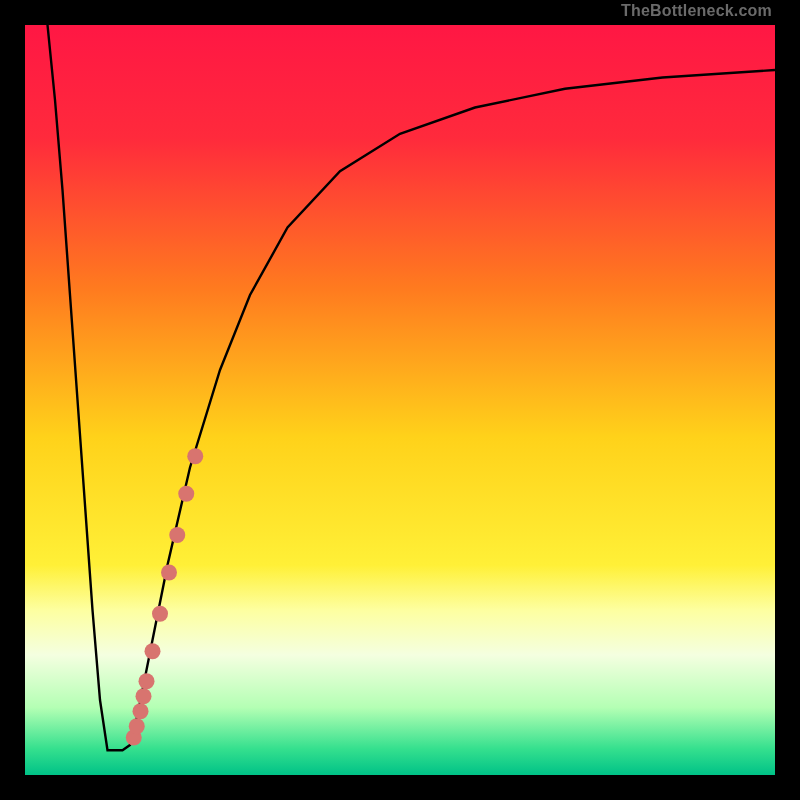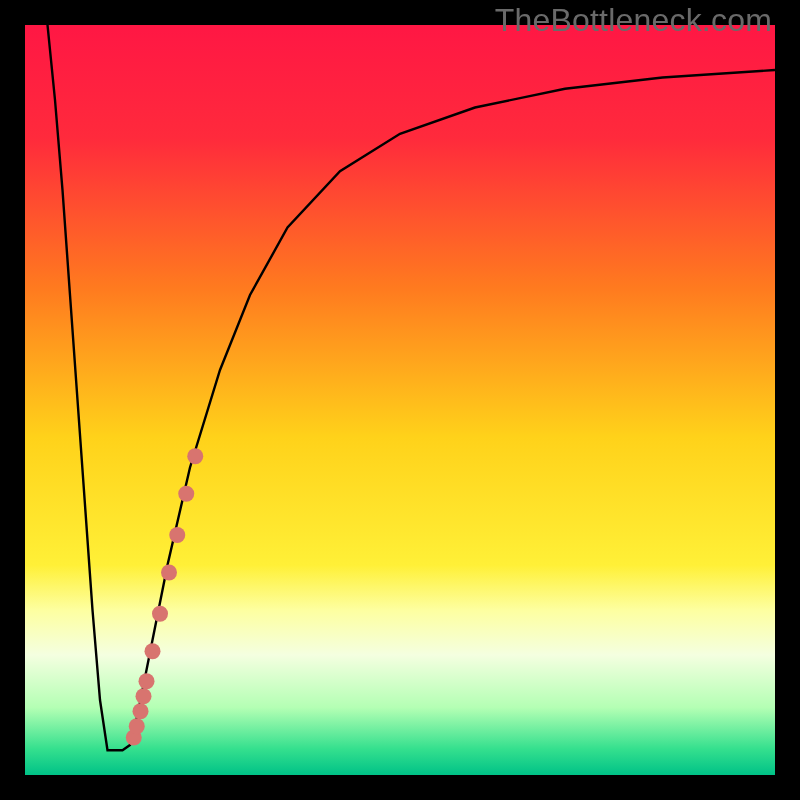--- a/index.html
+++ b/index.html
@@ -24,22 +24,22 @@
     left: 0;
     top: 0;
     width: 750px;
     height: 750px;
   }
   .watermark {
     position: absolute;
     top: 2px;
     right: 28px;
     color: #6a6a6a;
-    font-size: 32px;
-    font-weight: 400;
+    font-size: 16px;
+    font-weight: 700;
     letter-spacing: 0.2px;
     user-select: none;
   }
 </style>
 </head>
 <body>
 
 <div class="frame">
   <svg class="plot" viewBox="0 0 750 750" preserveAspectRatio="none">
     <defs>

